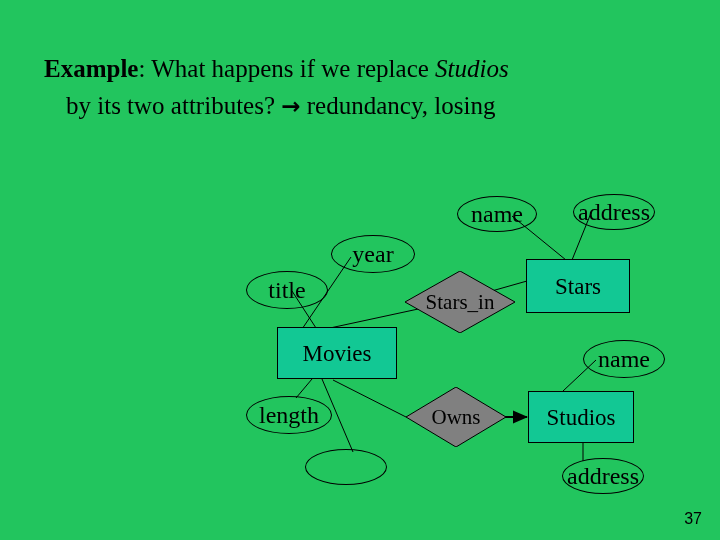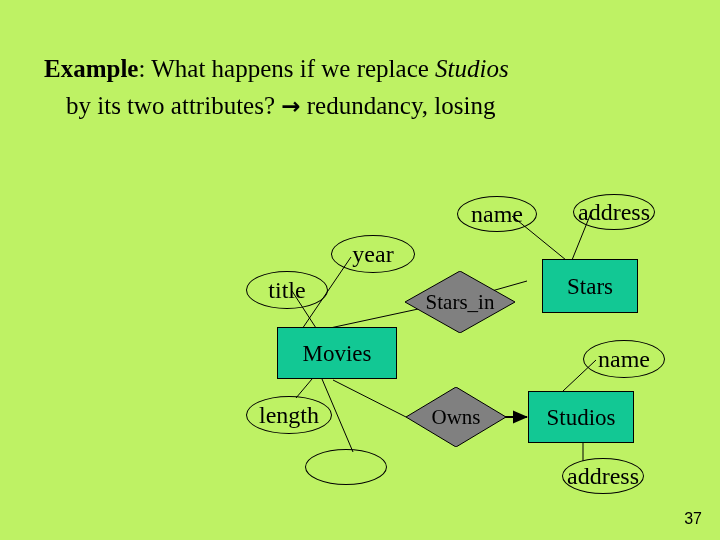--- a/index.html
+++ b/index.html
@@ -4,21 +4,21 @@
 <style>
   html, body {
     margin: 0;
     padding: 0;
     background: #ffffff;
   }
   #slide {
     position: relative;
     width: 720px;
     height: 540px;
-    background: #bef264;
+    background: #22c55e;
     overflow: hidden;
     font-family: "Liberation Serif", "DejaVu Serif", serif;
     color: #000000;
   }
 
   
   #title-block {
     position: absolute;
     left: 44px;
     top: 50px;
@@ -159,21 +159,21 @@
         <line x1="353" y1="452" x2="322" y2="379" stroke="#000000" stroke-width="1"></line>
         <line x1="333" y1="380" x2="406" y2="417" stroke="#000000" stroke-width="1"></line>
         <line x1="596" y1="360" x2="563" y2="391" stroke="#000000" stroke-width="1"></line>
         <line x1="583" y1="443" x2="583" y2="461" stroke="#000000" stroke-width="1"></line>
         <line x1="457" y1="417" x2="527" y2="417" stroke="#000000" stroke-width="2.2" marker-end="url(#arrowhead)"></line>
       </svg>
     <div id="nodes">
         <div class="entity" style="left: 277px; top: 327px; width: 120px; height: 52px; background: rgb(18, 200, 148);">
           <span>Movies</span>
         </div>
-        <div class="entity" style="left: 526px; top: 259px; width: 96px; height: 54px; background: rgb(18, 200, 148); margin-left: 16px;">
+        <div class="entity" style="left: 526px; top: 259px; width: 104px; height: 54px; background: rgb(18, 200, 148);">
           <span>Stars</span>
         </div>
         <div class="entity" style="left: 528px; top: 391px; width: 106px; height: 52px; background: rgb(18, 200, 148);">
           <span>Studios</span>
         </div>
         <div class="rel" style="left: 405px; top: 271px; width: 110px; height: 62px;">
           <svg class="diamond" viewBox="0 0 110 62">
             <polygon points="55,0 110,31 55,62 0,31" fill="#808080" stroke="#000000" stroke-width="1"></polygon>
           </svg>
           <span class="rel-label">Stars_in</span>

